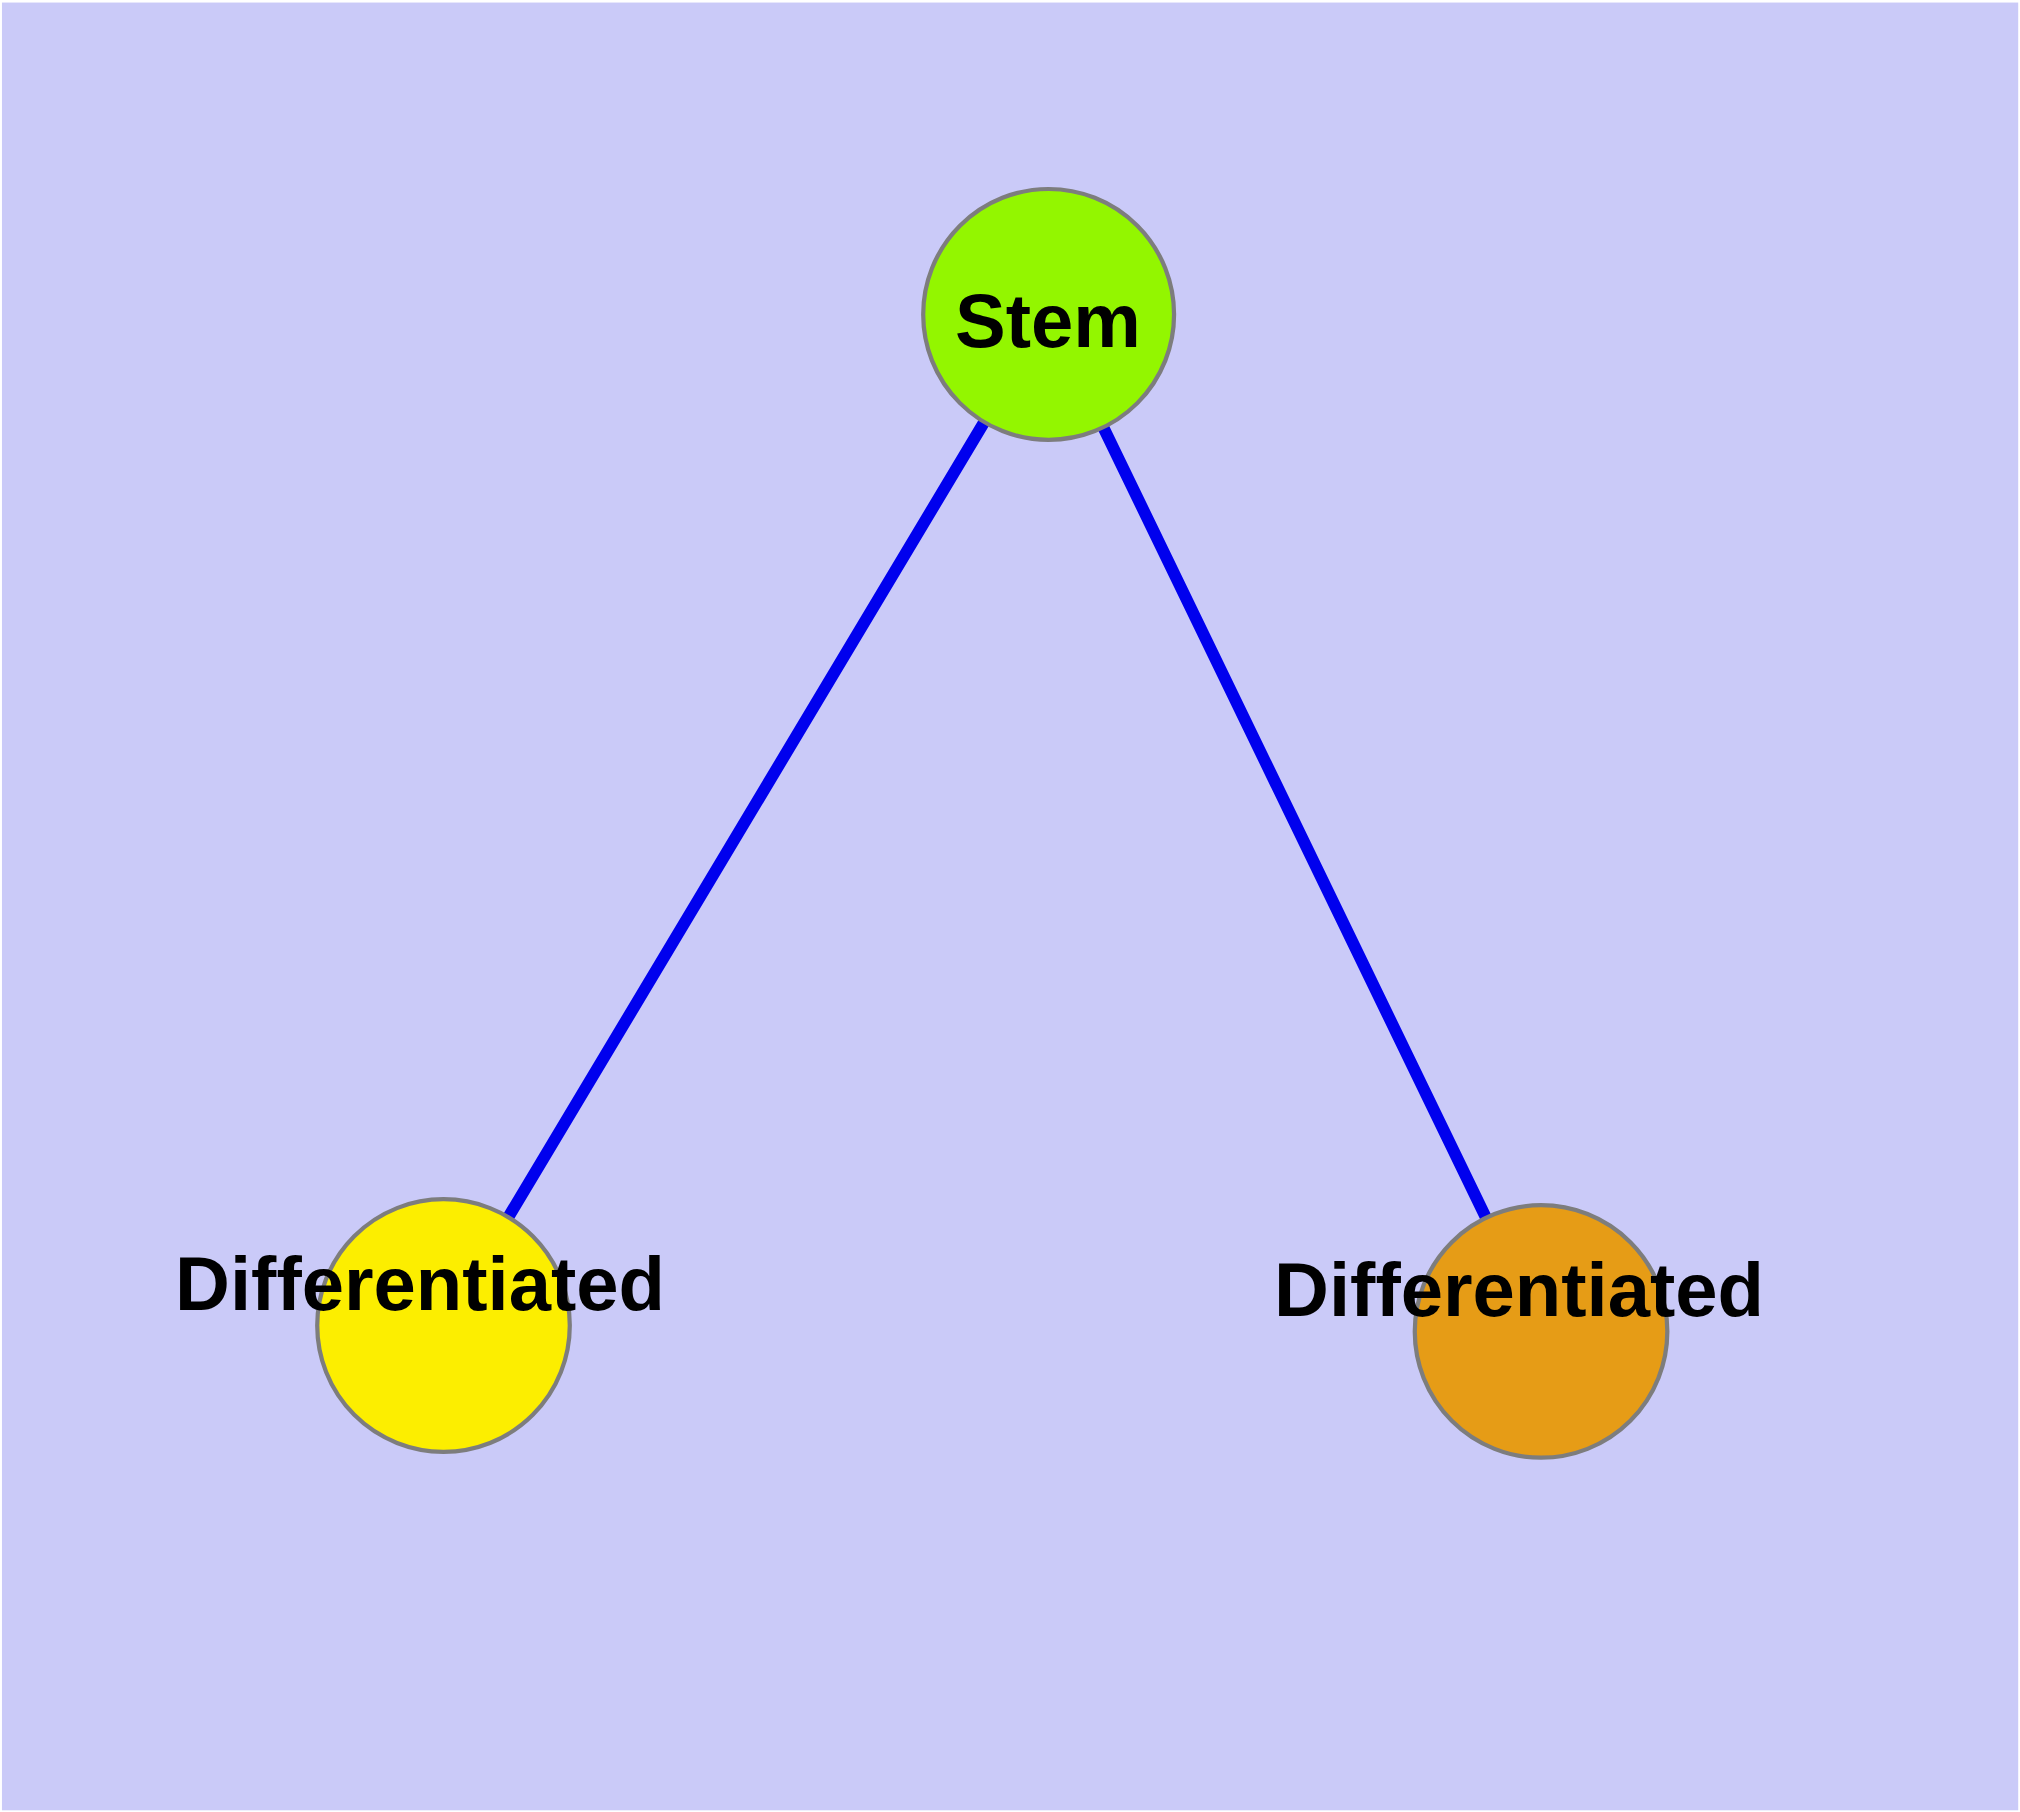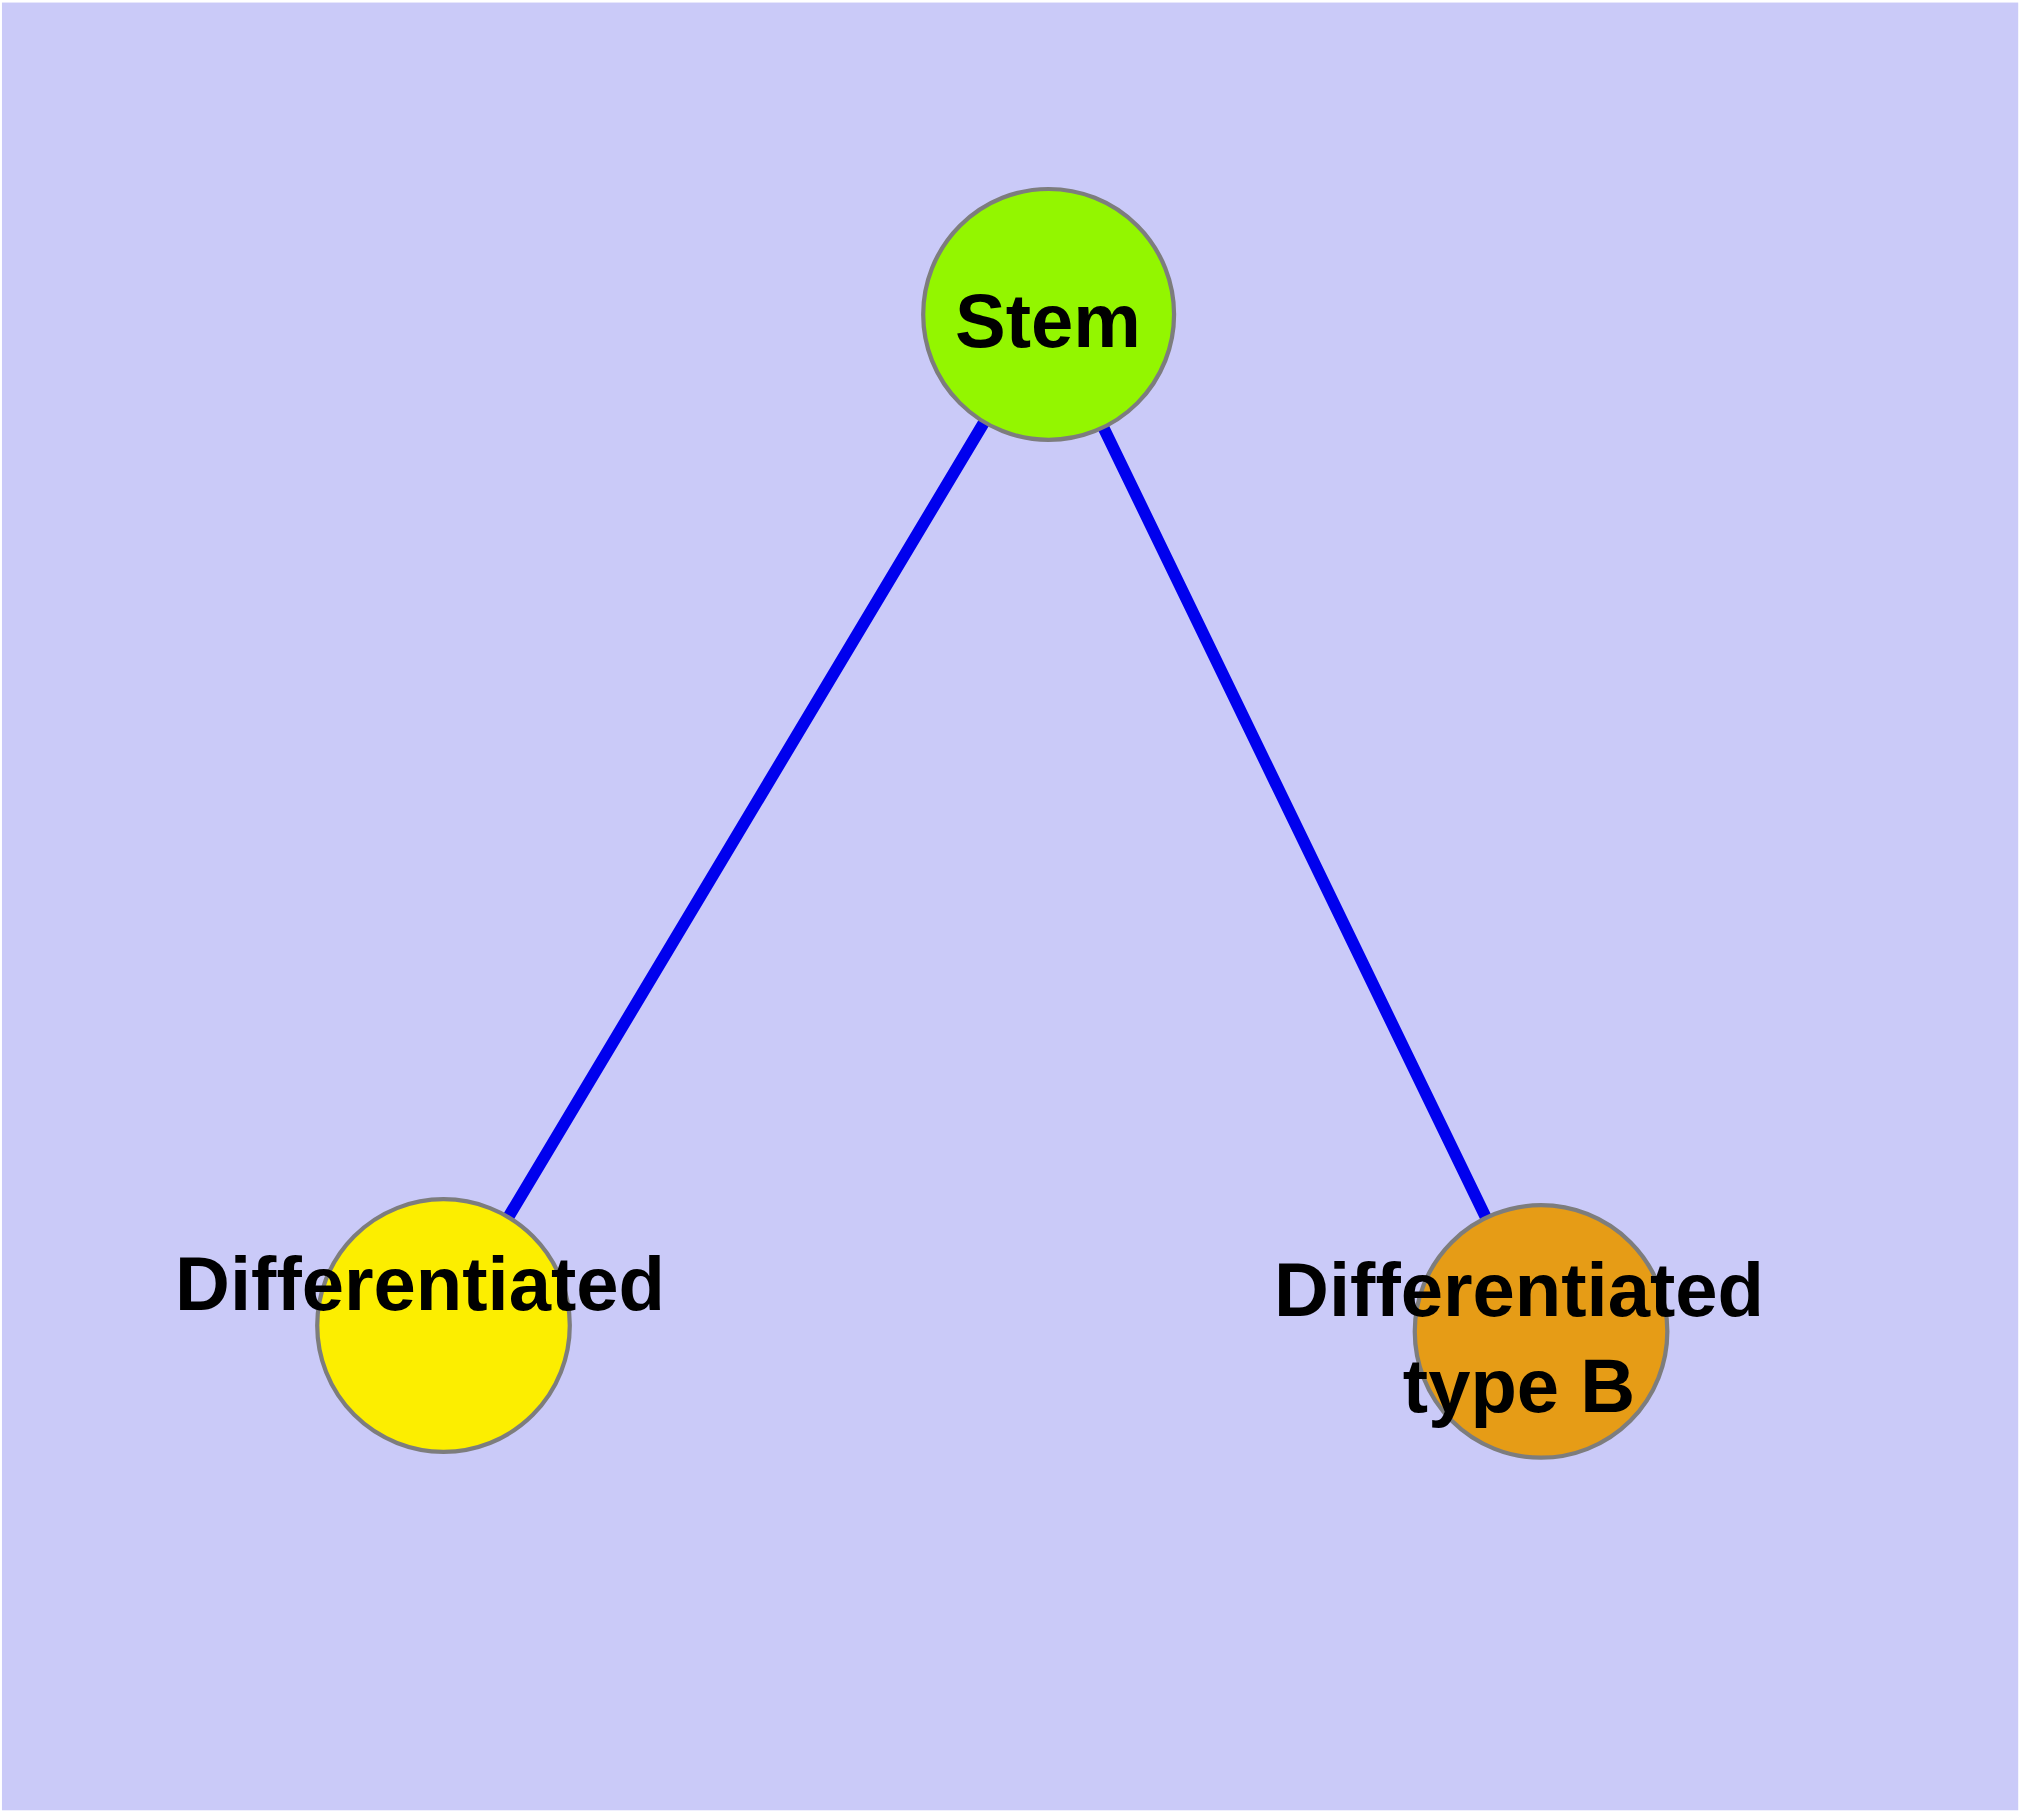--- a/index.html
+++ b/index.html
@@ -59,17 +59,16 @@
   <div class="node-label" style="left: 1048px; top: 273px; color: rgb(0, 0, 0);">
     <span class="label-line">Stem</span>
   </div>
 
   <div class="node-label" style="left: 420px; top: 1236px; color: rgb(0, 0, 0);">
     <span class="label-line">Differentiated</span>
   </div>
 
   <div class="node-label" style="left: 1519px; top: 1242px; color: rgb(0, 0, 0);">
     <span class="label-line">Differentiated</span>
-    <span class="label-line">type B</span>
   </div>
 
 </div>
 
 
 </body></html>

